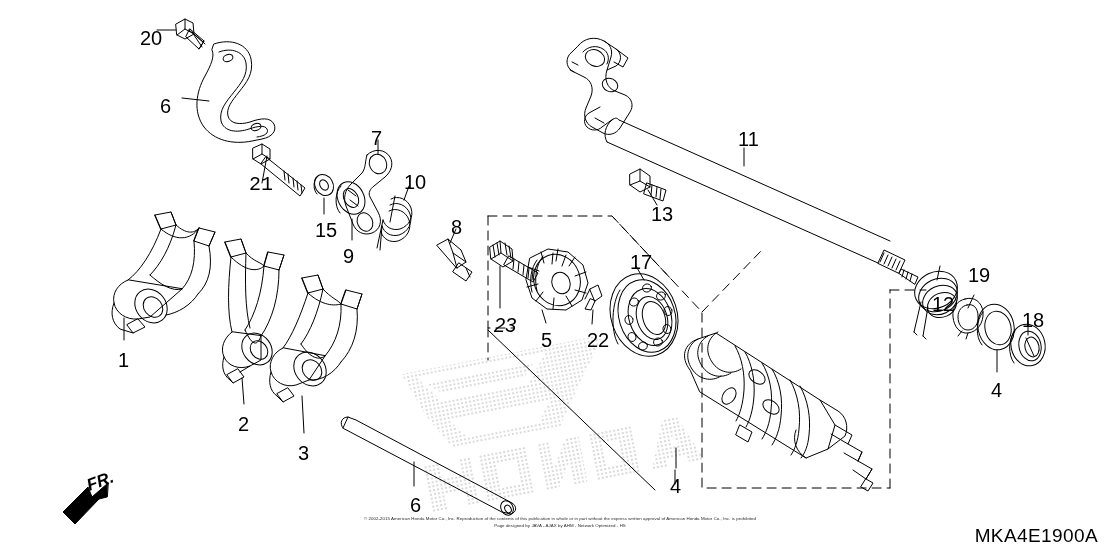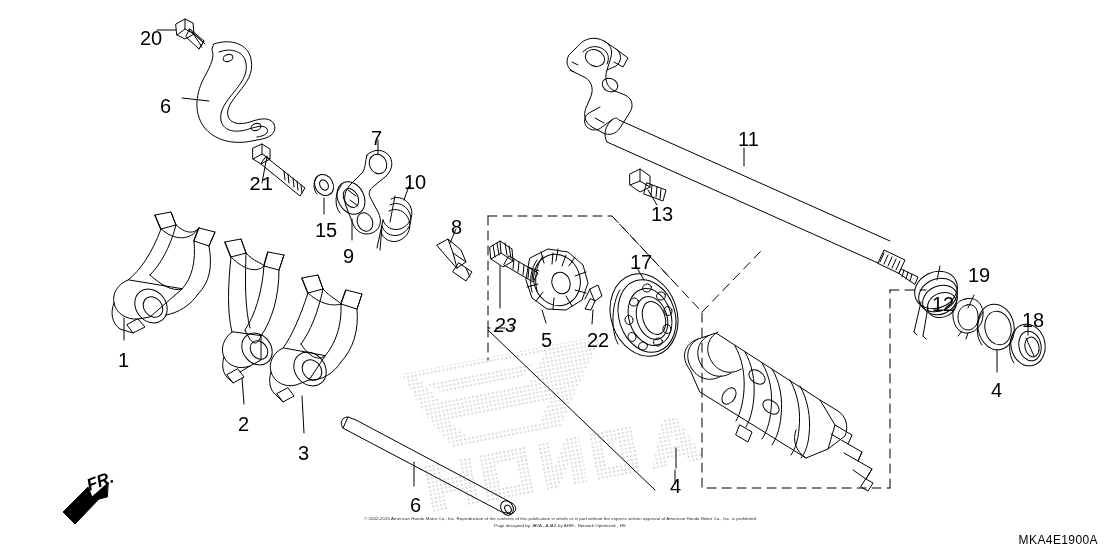--- a/index.html
+++ b/index.html
@@ -53,21 +53,21 @@
   #copyright-line2 {
     font-size: 4.4px;
     letter-spacing: 0.05px;
     line-height: 7px;
     white-space: nowrap;
   }
   #part-number {
     position: absolute;
     right: 22px;
     bottom: 13px;
-    font-size: 12px;
+    font-size: 19px;
     letter-spacing: 0.4px;
     color: #000000;
     user-select: none;
   }
   #fr-label {
     position: absolute;
     left: 84px;
     top: 477px;
     font-size: 17px;
     font-weight: bold;

